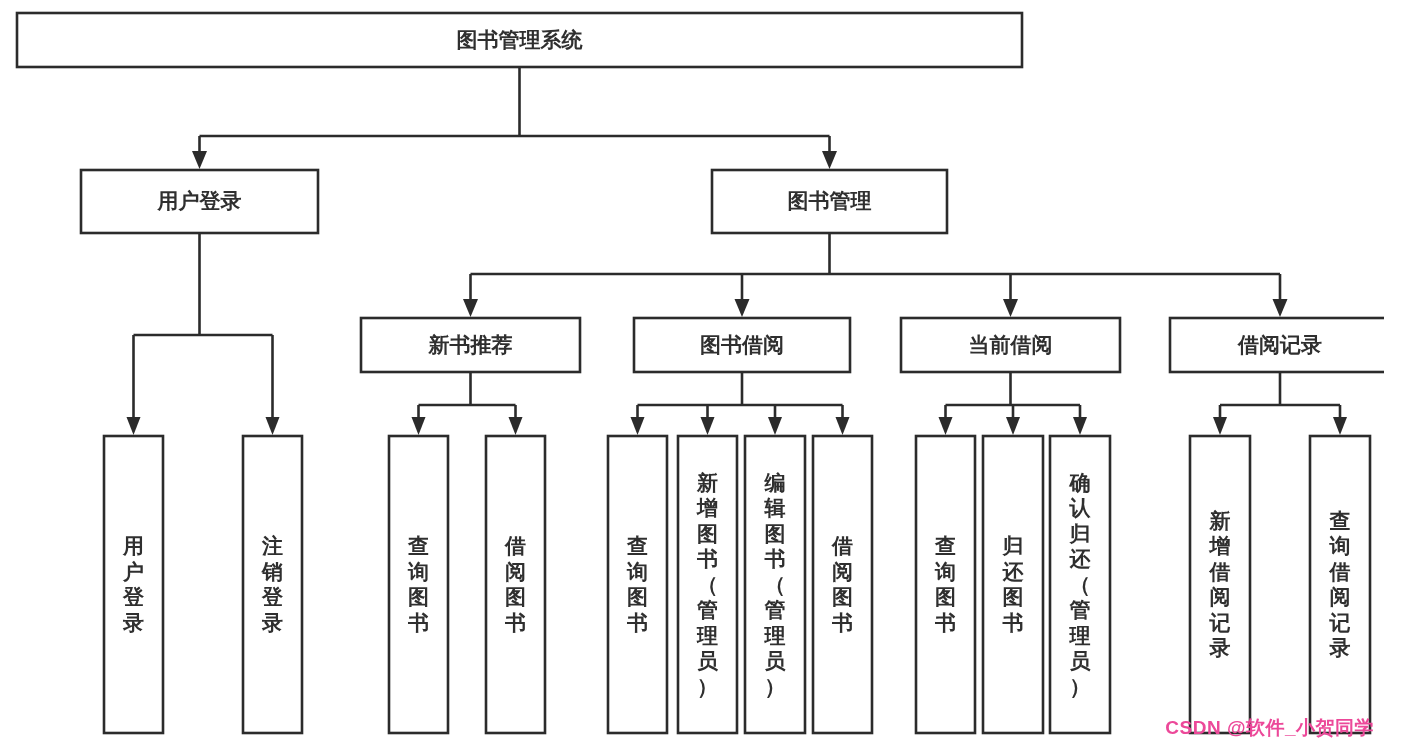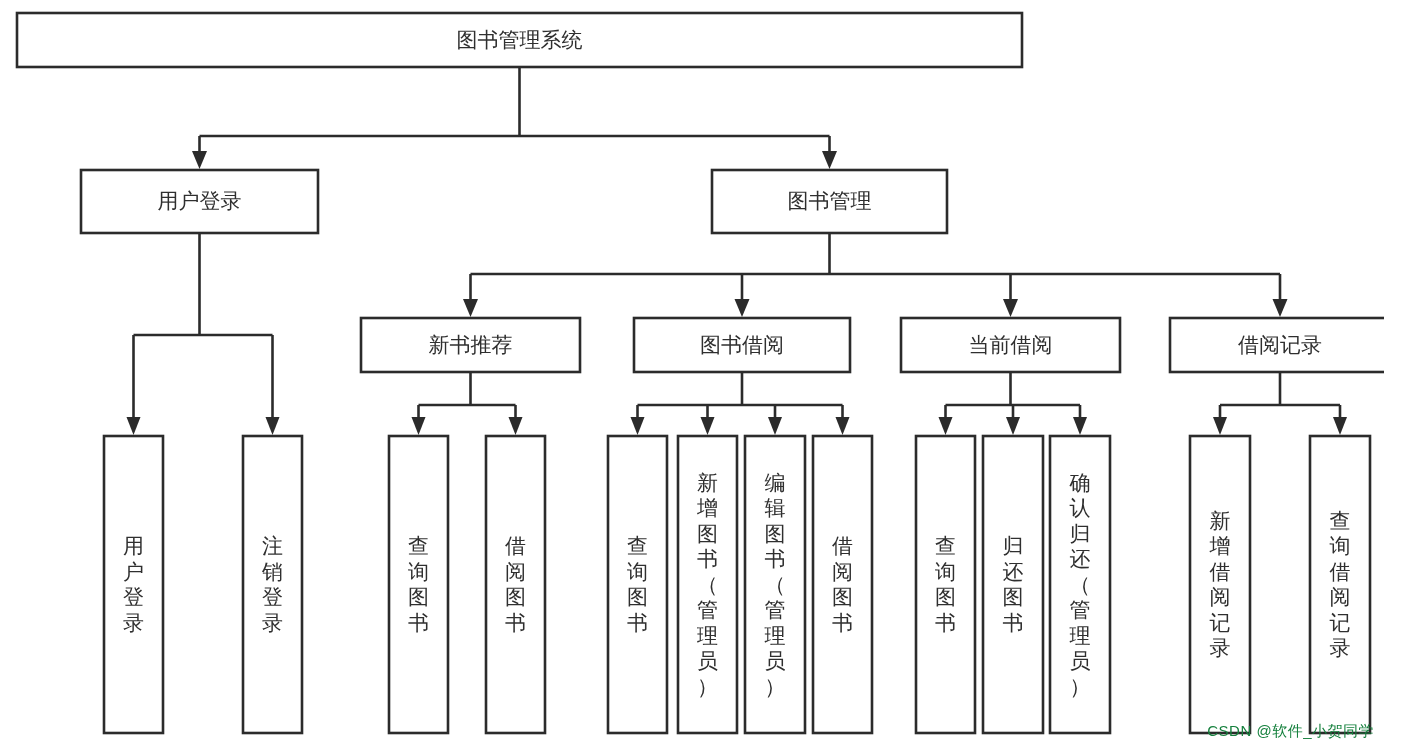--- a/index.html
+++ b/index.html
@@ -10,20 +10,21 @@
   }
   body {
     font-family: "Liberation Sans", "DejaVu Sans", sans-serif;
   }
   #diagram-root {
     position: relative;
     width: 1384px;
     height: 747px;
     background: #ffffff;
     overflow: hidden;
+    font-weight: bold;
   }
   svg#flow-svg {
     position: absolute;
     left: 0;
     top: 0;
     width: 1405px;
     height: 747px;
     display: block;
   }
   .node-box {
@@ -52,22 +53,22 @@
     font-family: "Liberation Sans", "DejaVu Sans", sans-serif;
     fill: #2f2f2f;
     font-size: 21px;
     text-anchor: middle;
   }
   .watermark {
     position: absolute;
     right: 10px;
     bottom: 6px;
     font-family: "Liberation Sans", "DejaVu Sans", sans-serif;
-    font-size: 15px;
-    color: #15803d;
+    font-size: 19px;
+    color: #ec4899;
     letter-spacing: 0.5px;
     white-space: nowrap;
     user-select: none;
   }
 </style>
 </head>
 <body>
 
 <div id="diagram-root">
 

